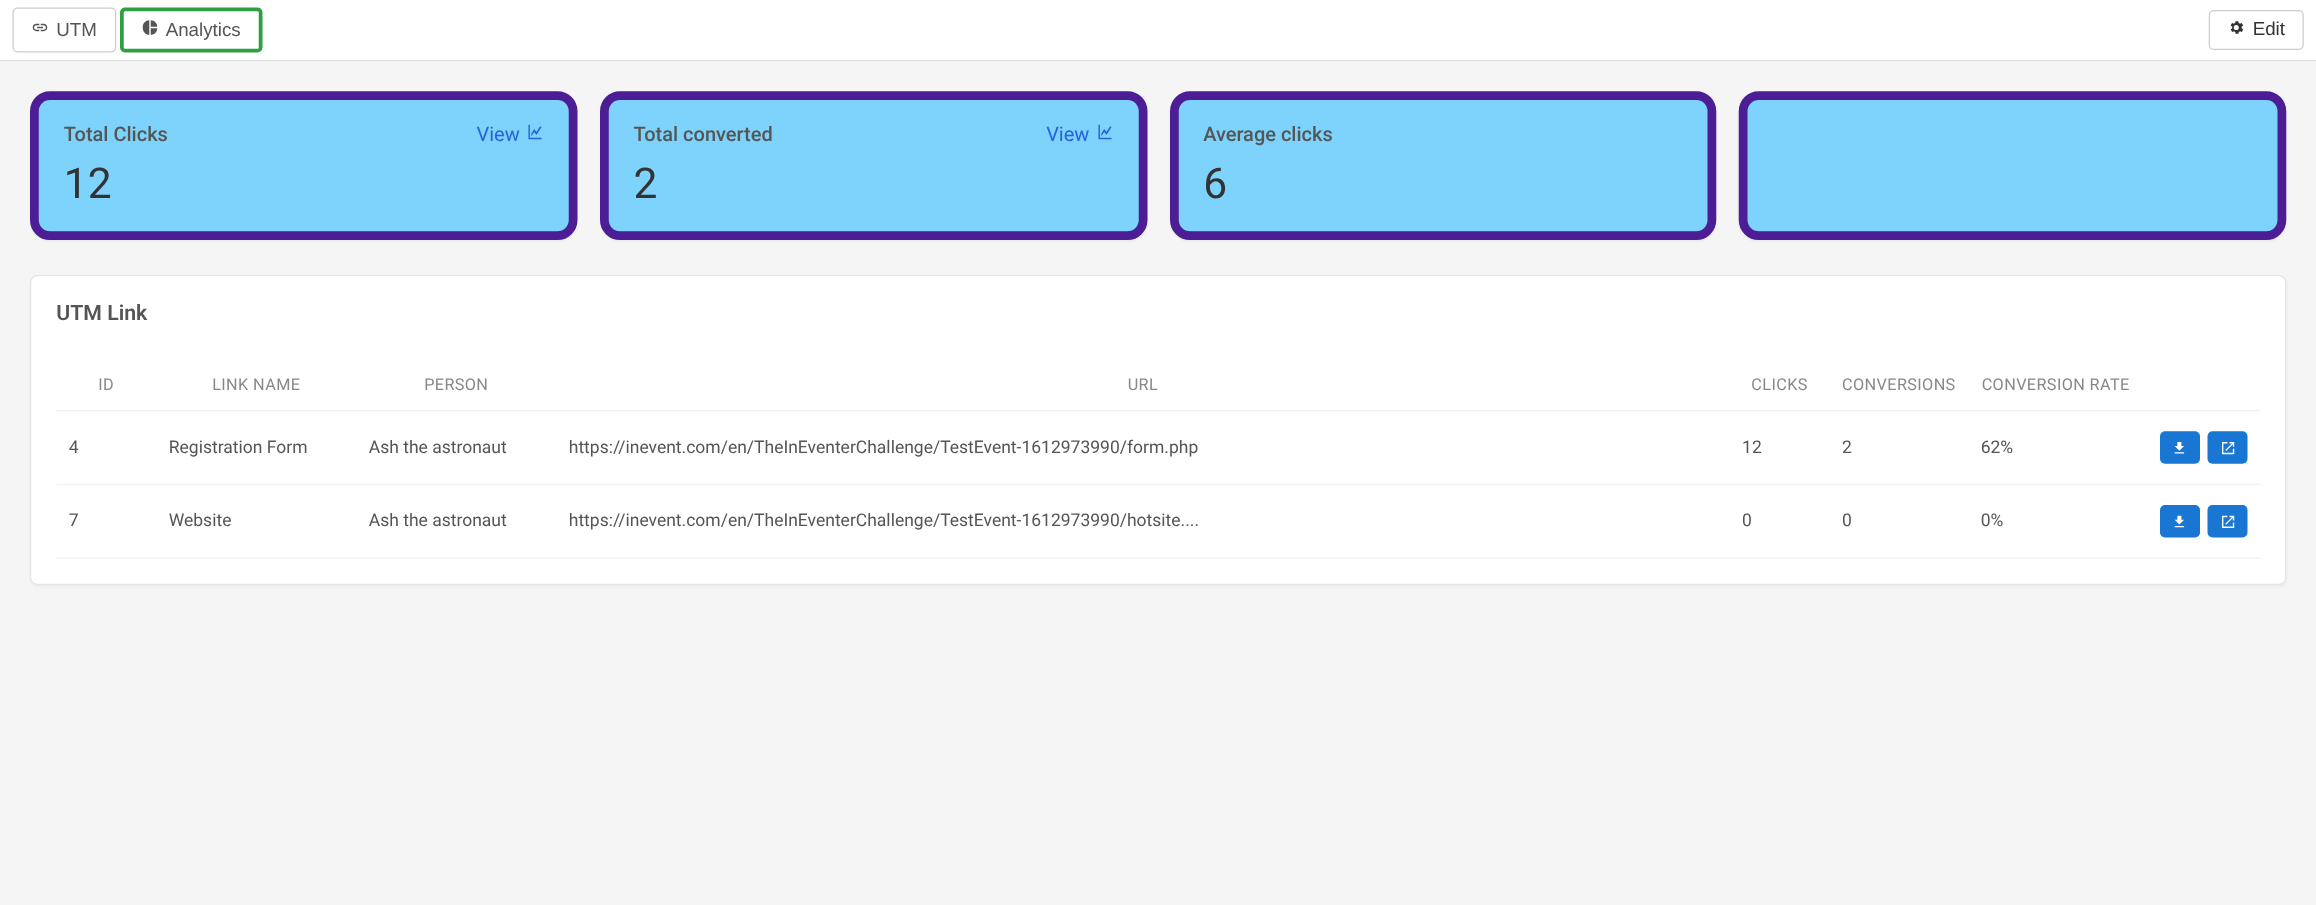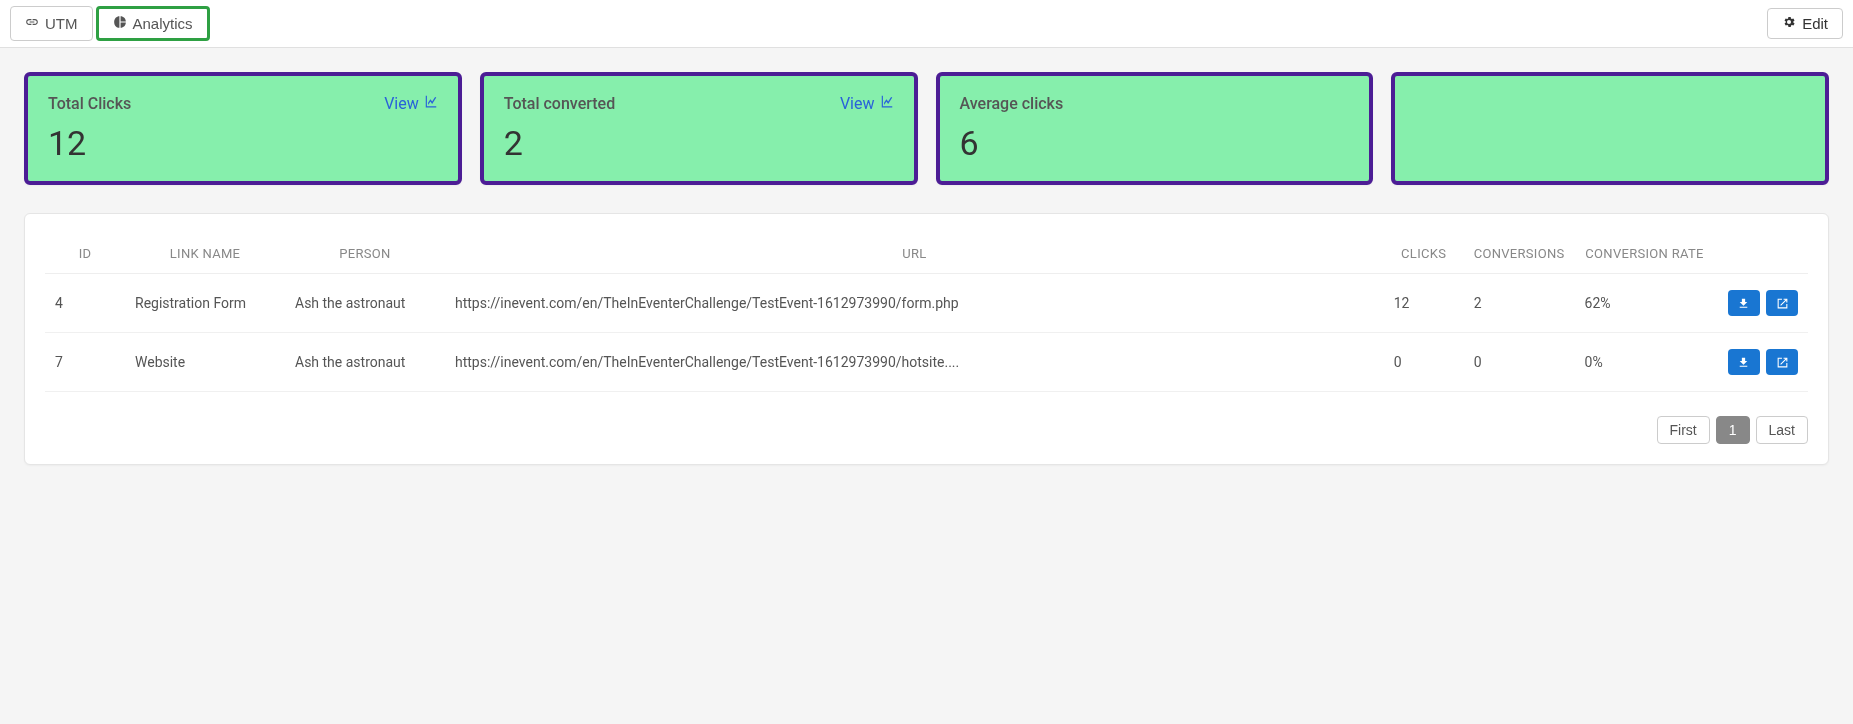--- a/index.html
+++ b/index.html
@@ -52,23 +52,23 @@
     .content {
       padding: 24px;
     }
     .stat-row {
       display: flex;
       gap: 18px;
       margin-bottom: 28px;
     }
     .stat-card {
       flex: 1;
-      background: #86efac;
-      border: 4px solid #4c1d95;
-      border-radius: 6px;
+      background: #7dd3fc;
+      border: 7px solid #4c1d95;
+      border-radius: 16px;
       padding: 18px 20px;
       box-shadow: 0 1px 2px rgba(0,0,0,0.04);
     }
     .stat-card-header {
       display: flex;
       justify-content: space-between;
       align-items: center;
       margin-bottom: 10px;
     }
     .stat-title {
@@ -241,20 +241,21 @@
       </div>
       <div class="stat-value">6</div>
     </div>
 
     <div class="stat-card">
     </div>
   </div>
 
 
   <div class="panel">
+    <div class="panel-title">UTM Link</div>
 
     <table>
       <thead>
         <tr>
           <th style="width:80px">ID</th>
           <th style="width:160px">LINK NAME</th>
           <th style="width:160px">PERSON</th>
           <th>URL</th>
           <th style="width:80px">CLICKS</th>
           <th style="width:100px">CONVERSIONS</th>
@@ -301,20 +302,15 @@
             <button class="icon-btn">
               <svg width="13" height="13" viewBox="0 0 24 24">
                   <path d="M14 3v2h3.6l-9.8 9.8 1.4 1.4L19 6.4V10h2V3h-7zM5 5h6V3H3v18h18v-8h-2v6H5V5z"></path>
                 </svg>
             </button>
           </td>
         </tr>
       </tbody>
     </table>
 
-    <div class="pagination">
-      <button class="page-btn">First</button>
-      <button class="page-btn active">1</button>
-      <button class="page-btn">Last</button>
-    </div>
   </div>
 
 </div>
 
 </body></html>

